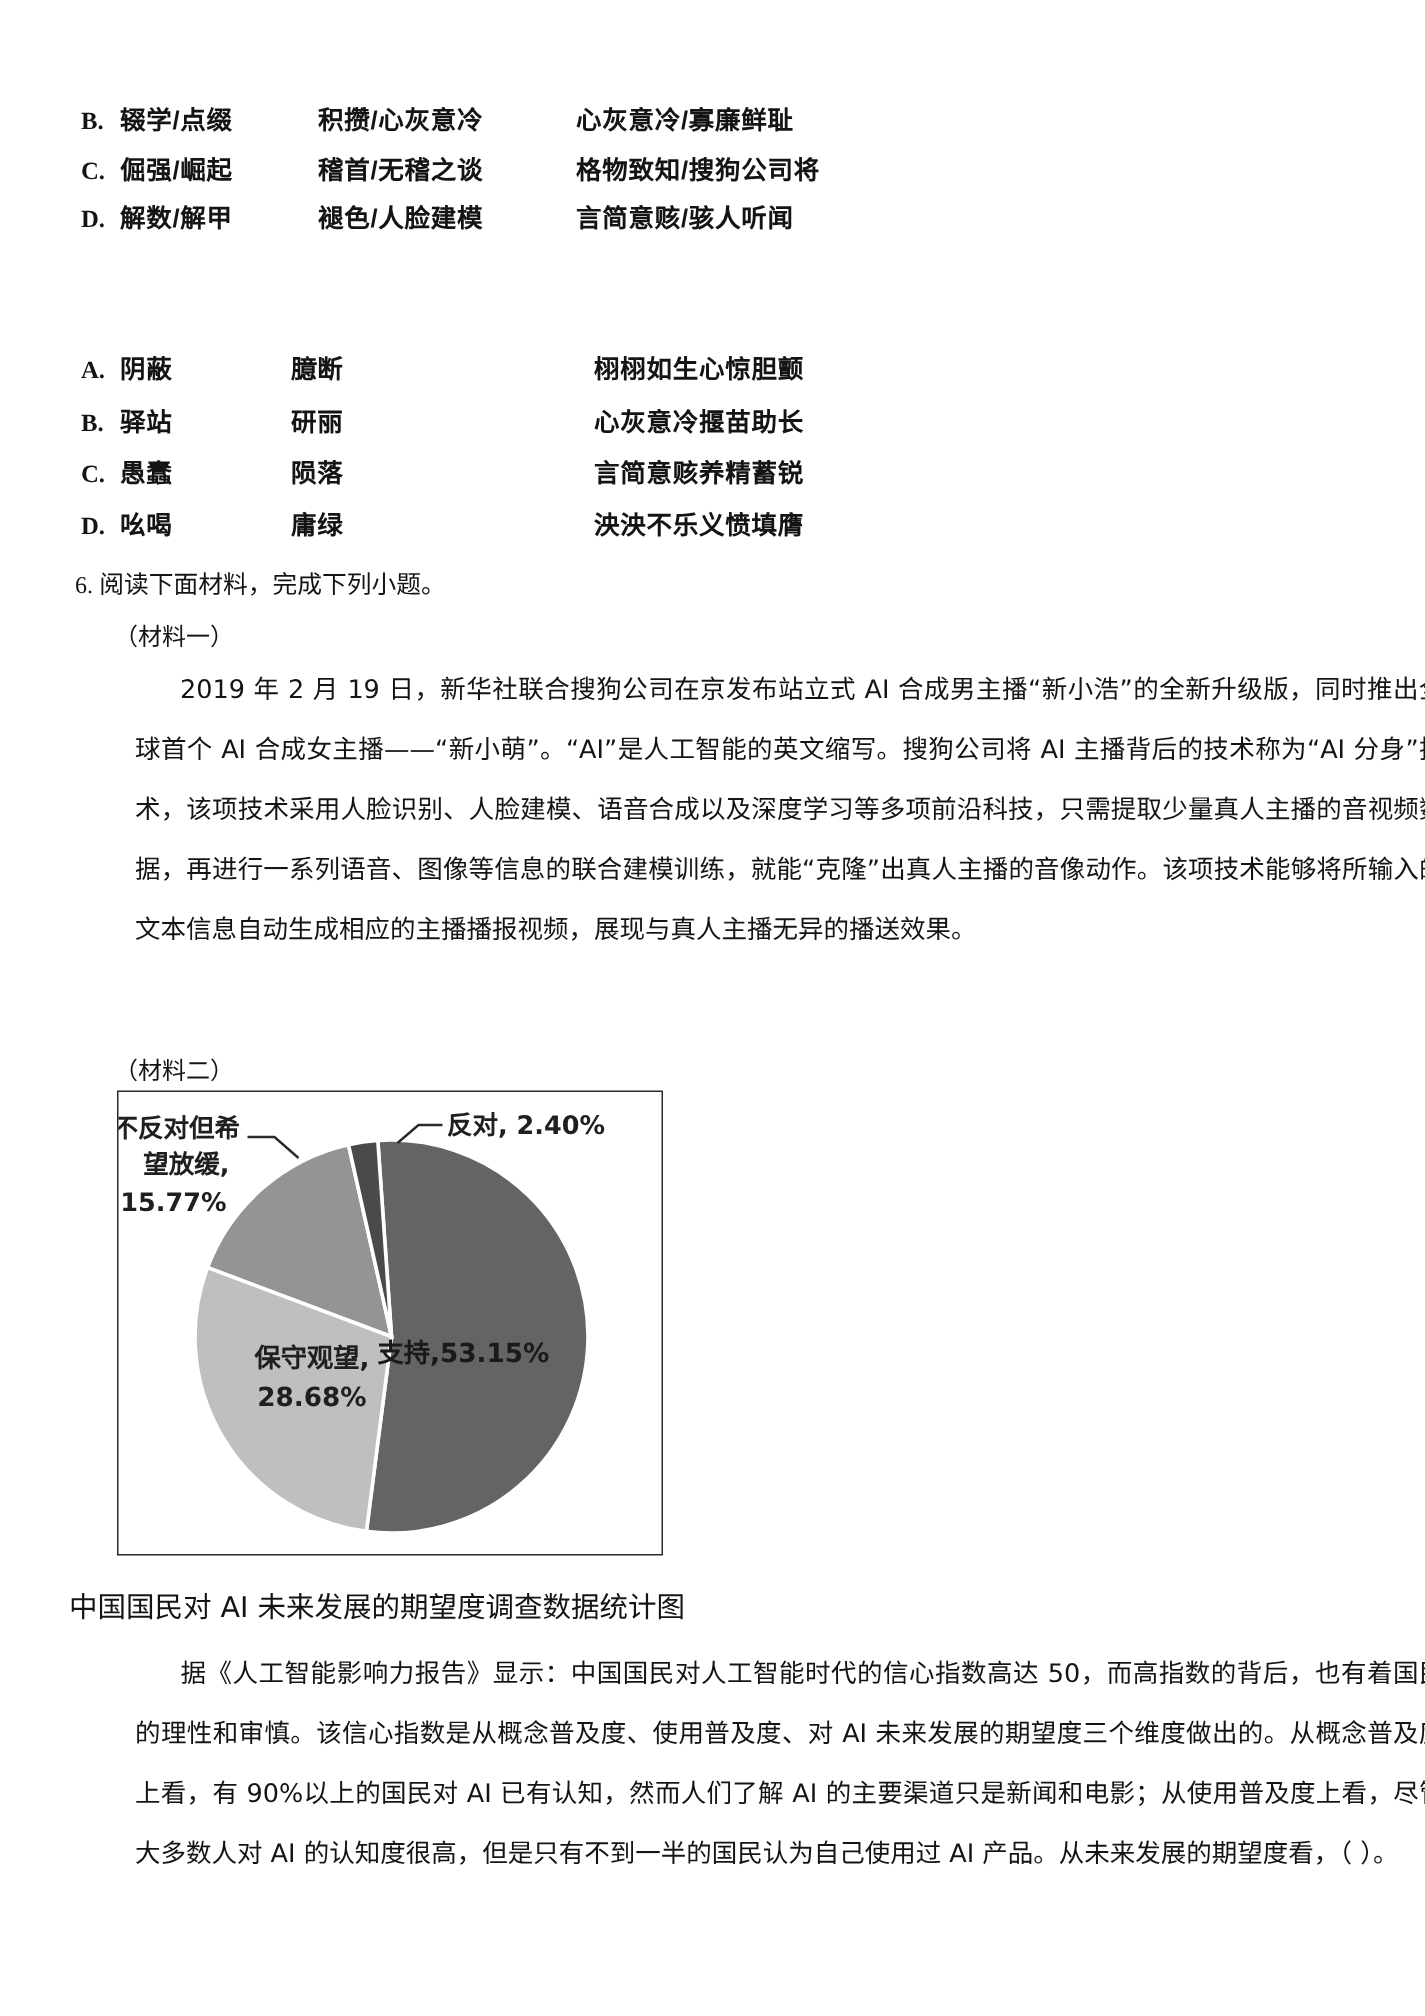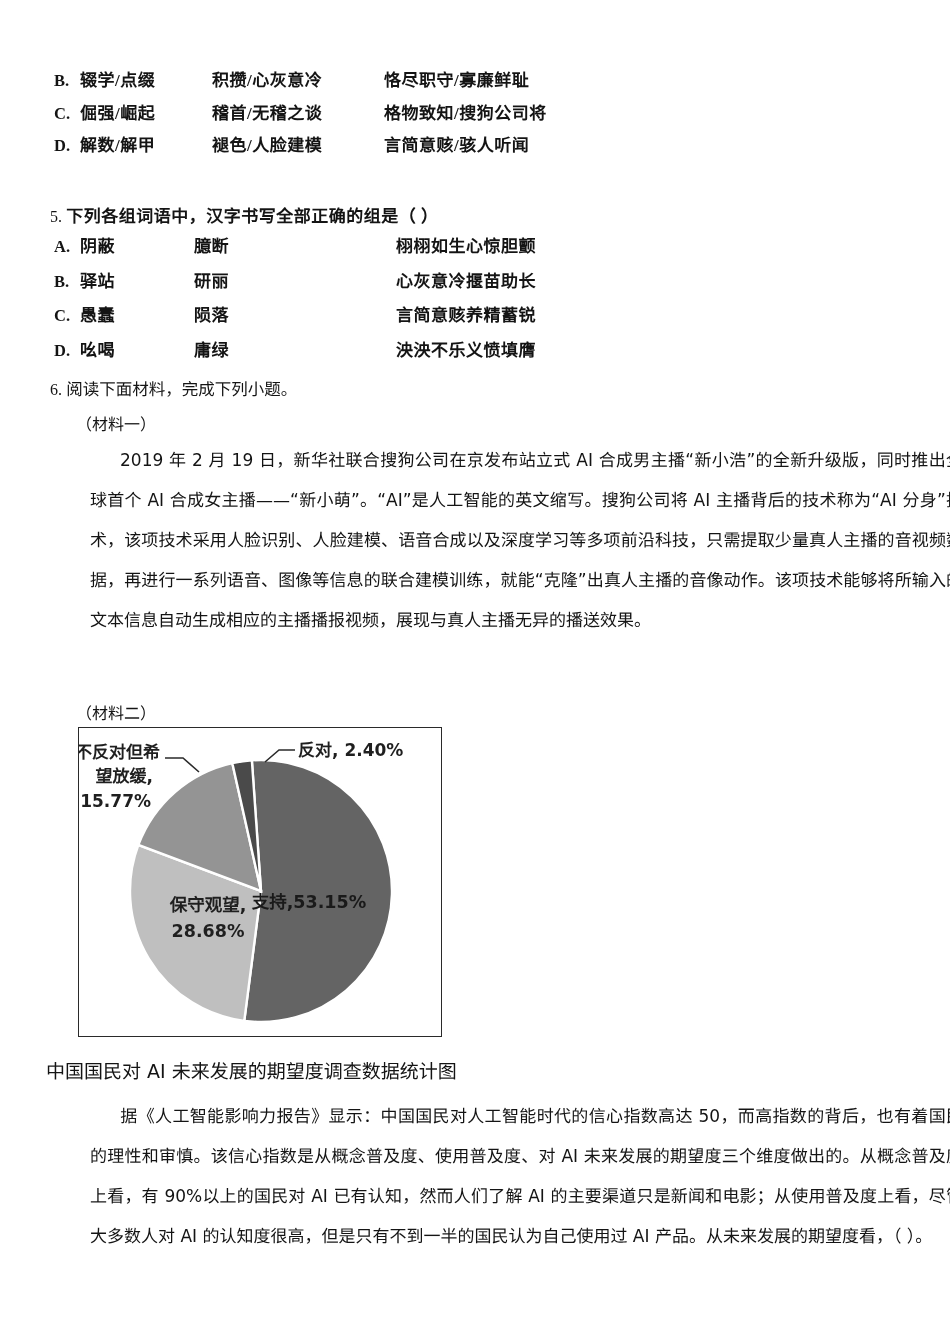--- a/index.html
+++ b/index.html
@@ -30,21 +30,21 @@
   }
   .opt-letter {
     font-family: "Liberation Serif", serif;
     font-weight: bold;
     font-style: normal;
     width: 26px;
     flex: 0 0 26px;
     font-size: 16.5px;
   }
   .cn {
-    font-family: Liberation Serif, serif;
+    font-family: Liberation Sans, sans-serif;
     font-weight: bold;
     letter-spacing: .5px;
   }
   .cn-reg {
     font-family: Liberation Sans, sans-serif;
     font-weight: normal;
   }
 
   
   #q4-options {
@@ -151,42 +151,38 @@
 <body>
 
 <div class="page">
 
   <div id="q4-options">
 
     <div class="opt-row">
       <span class="opt-letter">B.</span>
       <span class="cn c1">辍学/点缀</span>
       <span class="cn c2">积攒/心灰意冷</span>
-      <span class="cn c3">恪尽职守/寡廉鲜耻</span>
+      <span class="cn c3">心灰意冷/寡廉鲜耻</span>
     </div>
 
     <div class="opt-row">
       <span class="opt-letter">C.</span>
       <span class="cn c1">倔强/崛起</span>
       <span class="cn c2">稽首/无稽之谈</span>
       <span class="cn c3">格物致知/搜狗公司将</span>
     </div>
 
     <div class="opt-row">
       <span class="opt-letter">D.</span>
       <span class="cn c1">解数/解甲</span>
       <span class="cn c2">褪色/人脸建模</span>
       <span class="cn c3">言简意赅/骇人听闻</span>
     </div>
   </div>
 
-  <div id="q5-stem">
-    <span class="num">5.</span>
-    <span class="cn">下列各组词语中，汉字书写全部正确的组是（        ）</span>
-  </div>
 
   <div id="q5-options">
 
     <div class="opt-row">
       <span class="opt-letter">A.</span>
       <span class="cn c1">阴蔽</span>
       <span class="cn c2">臆断</span>
       <span class="cn c3">栩栩如生</span>
       <span class="cn c4">心惊胆颤</span>
     </div>

